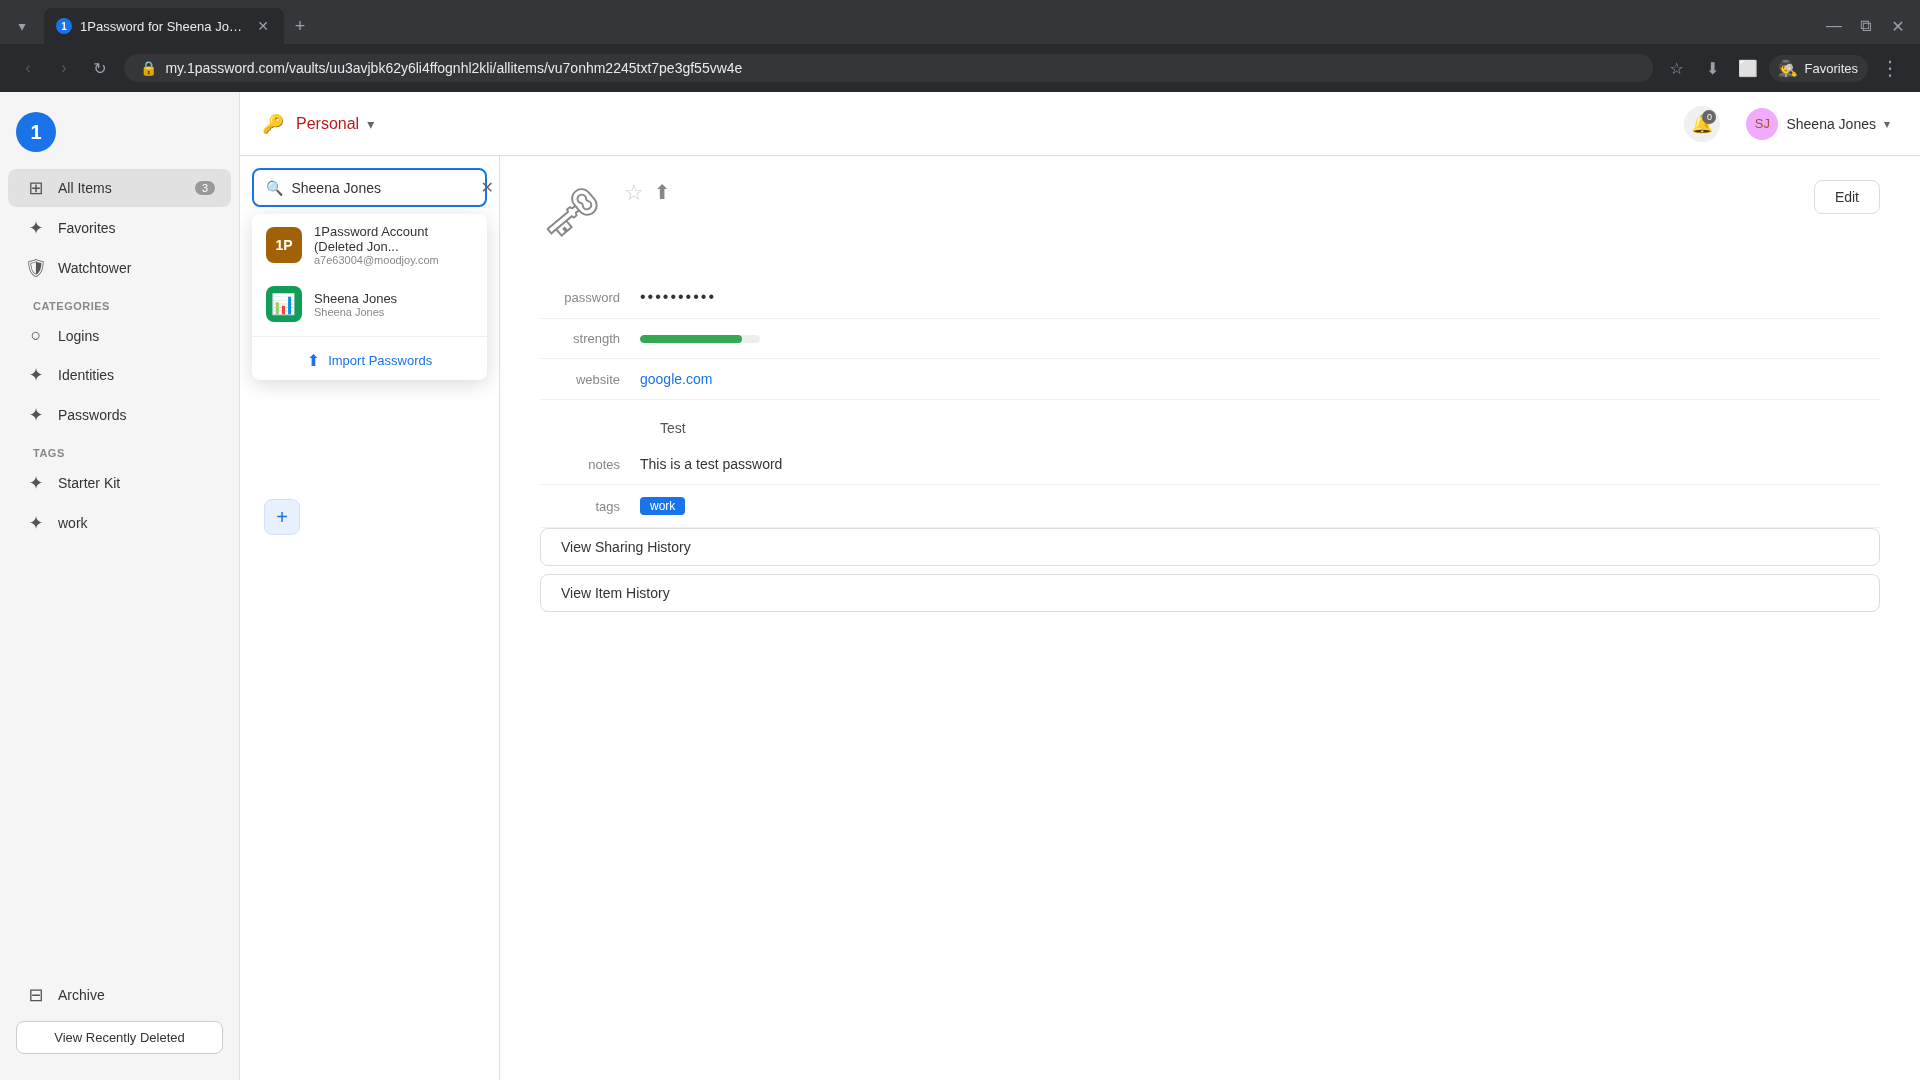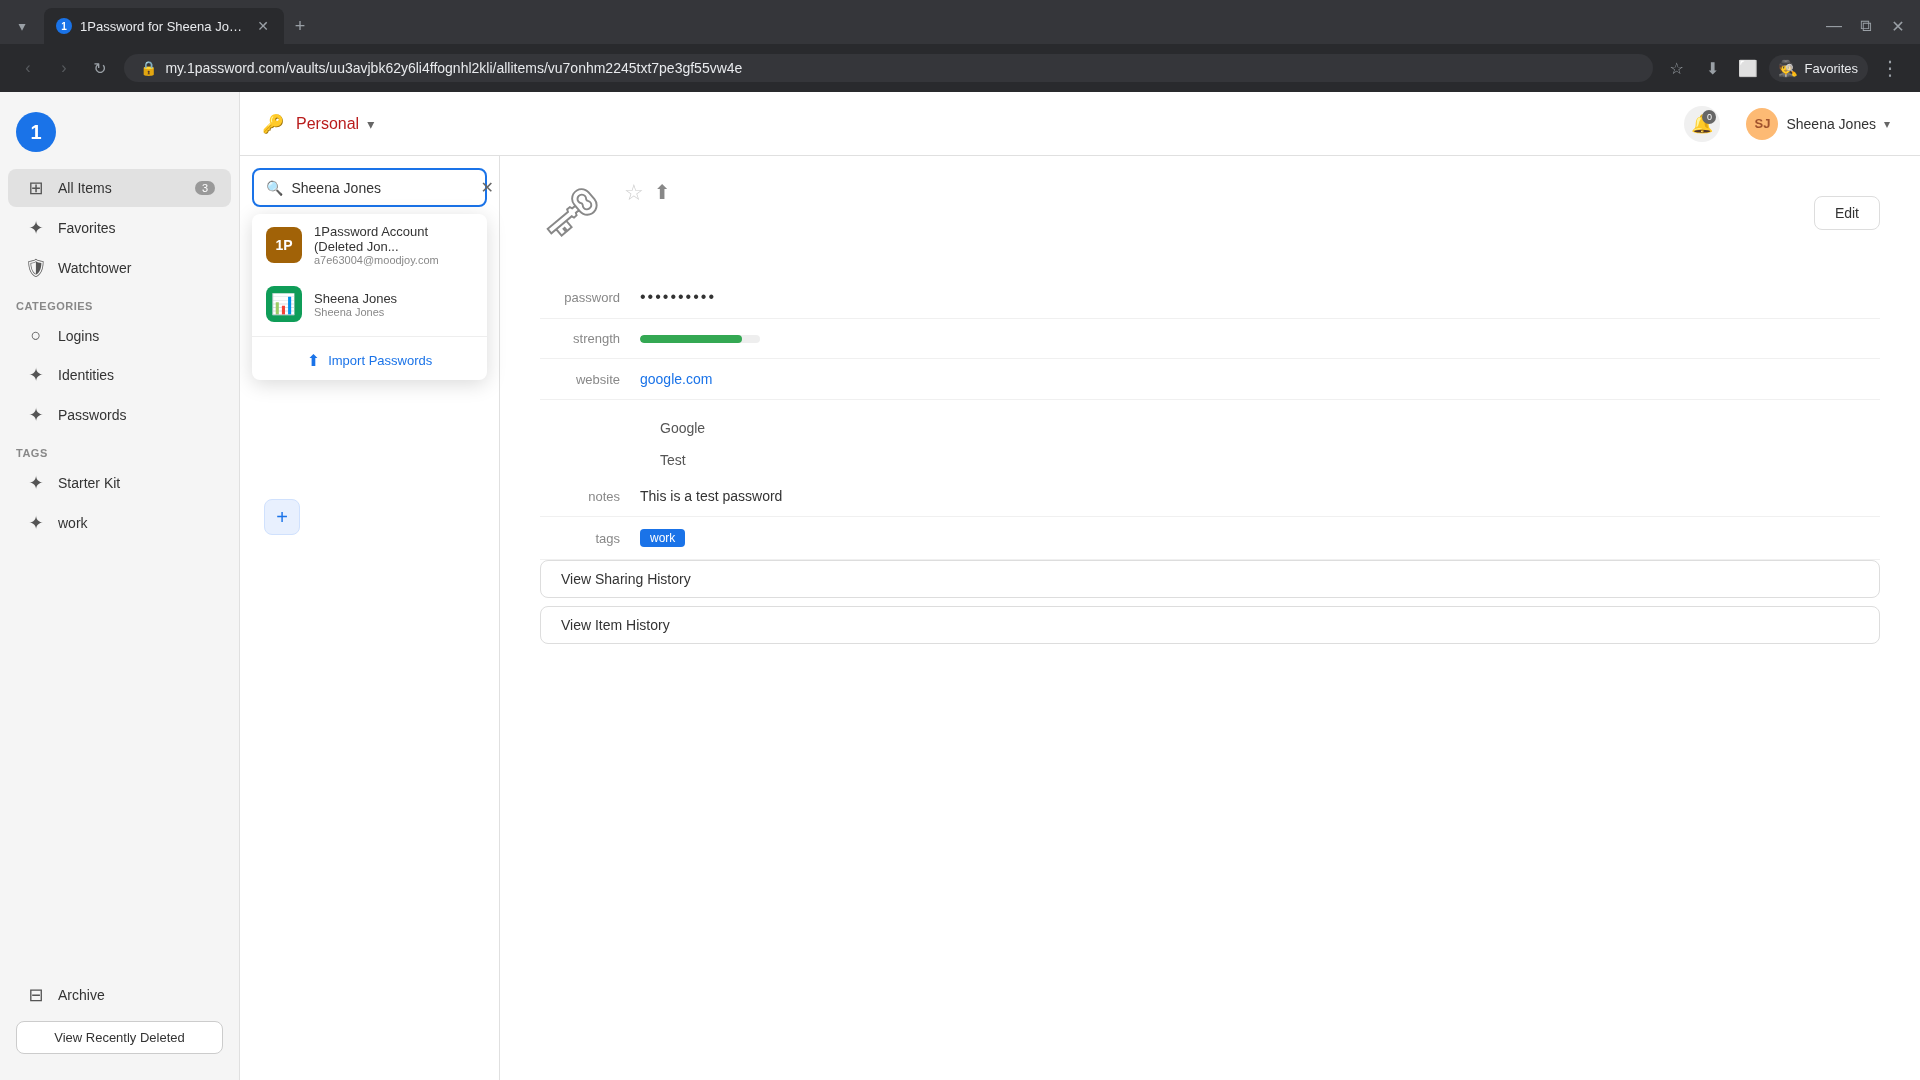--- a/index.html
+++ b/index.html
@@ -40,40 +40,40 @@
     .sidebar { width: 240px; background: #f5f5f5; border-right: 1px solid #e0e0e0; display: flex; flex-direction: column; padding: 12px 0; }
     .sidebar-logo { padding: 8px 16px 16px; }
     .logo-circle { width: 40px; height: 40px; background: #1a73e8; border-radius: 50%; display: flex; align-items: center; justify-content: center; color: white; font-size: 20px; font-weight: bold; }
 
     .sidebar-item { display: flex; align-items: center; padding: 8px 16px; cursor: pointer; border-radius: 8px; margin: 1px 8px; gap: 10px; }
     .sidebar-item.active { background: rgba(0,0,0,0.08); }
     .sidebar-item-icon { font-size: 18px; color: #555; width: 24px; text-align: center; }
     .sidebar-item-label { font-size: 14px; color: #333; flex: 1; }
     .sidebar-item-badge { background: #999; color: white; border-radius: 10px; font-size: 11px; padding: 1px 7px; }
 
-    .sidebar-section-header { padding: 12px 16px 4px; font-size: 11px; font-weight: 600; color: #888; letter-spacing: 0.5px; }
+    .sidebar-section-header { padding: 12px 33px 4px; font-size: 11px; font-weight: 600; color: #888; letter-spacing: 0.5px; }
 
     .sidebar-spacer { flex: 1; }
     .sidebar-bottom { padding: 8px 0; }
 
     
     .main-area { flex: 1; display: flex; flex-direction: column; }
 
     
     .topbar { height: 64px; background: white; border-bottom: 1px solid #e0e0e0; display: flex; align-items: center; padding: 0 20px; gap: 16px; }
     .vault-selector { display: flex; align-items: center; gap: 8px; cursor: pointer; }
     .vault-icon { width: 28px; height: 28px; display: flex; align-items: center; justify-content: center; font-size: 18px; color: #666; }
     .vault-name { font-size: 16px; font-weight: 500; color: #b91c1c; }
     .vault-chevron { color: #666; font-size: 14px; }
     .topbar-spacer { flex: 1; }
     .notification-btn { width: 36px; height: 36px; border-radius: 50%; background: #f0f0f0; display: flex; align-items: center; justify-content: center; cursor: pointer; position: relative; }
     .notification-icon { font-size: 18px; color: #666; }
     .notification-badge { position: absolute; top: 4px; right: 4px; width: 14px; height: 14px; background: #666; border-radius: 50%; display: flex; align-items: center; justify-content: center; color: white; font-size: 9px; }
     .user-btn { display: flex; align-items: center; gap: 8px; cursor: pointer; padding: 6px 10px; border-radius: 20px; }
-    .user-avatar { width: 32px; height: 32px; background: #fdba74; border-radius: 50%; display: flex; align-items: center; justify-content: center; font-size: 13px; font-weight: 700; color: #a0522d; text-align: center; }
+    .user-avatar { width: 32px; height: 32px; background: #f0abfc; border-radius: 50%; display: flex; align-items: center; justify-content: center; font-size: 13px; font-weight: 400; color: #a0522d; text-align: center; }
     .user-name { font-size: 14px; color: #333; }
     .user-chevron { color: #666; font-size: 12px; }
 
     
     .content-area { flex: 1; display: flex; overflow: hidden; }
 
     
     .list-panel { width: 260px; background: white; border-right: 1px solid #e0e0e0; display: flex; flex-direction: column; }
     .search-area { padding: 12px; position: relative; }
     .search-input-wrap { display: flex; align-items: center; background: white; border: 2px solid #1a73e8; border-radius: 8px; padding: 8px 12px; gap: 8px; }
@@ -99,21 +99,21 @@
     
     .detail-panel { flex: 1; background: white; padding: 24px 40px; overflow-y: auto; position: relative; }
     .detail-header { display: flex; align-items: flex-start; gap: 20px; margin-bottom: 32px; }
     .detail-icon { width: 64px; height: 64px; display: flex; align-items: center; justify-content: center; }
     .key-icon { font-size: 48px; color: #888; }
     .detail-title-area { flex: 1; }
     .detail-title { font-size: 24px; font-weight: 600; color: #222; margin-bottom: 8px; }
     .detail-actions { display: flex; gap: 10px; }
     .star-btn { font-size: 22px; color: #ccc; cursor: pointer; }
     .share-btn { font-size: 20px; color: #888; cursor: pointer; }
-    .edit-btn { position: absolute; top: 40px; right: 40px; padding: 8px 20px; border: 1px solid #ddd; border-radius: 8px; background: white; font-size: 14px; color: #333; cursor: pointer; font-weight: 500; }
+    .edit-btn { position: absolute; top: 24px; right: 40px; padding: 8px 20px; border: 1px solid #ddd; border-radius: 8px; background: white; font-size: 14px; color: #333; cursor: pointer; font-weight: 500; }
 
     .detail-row { display: flex; padding: 12px 0; border-bottom: 1px solid #f0f0f0; align-items: center; }
     .detail-row:last-of-type { border-bottom: none; }
     .detail-label { width: 100px; font-size: 13px; color: #888; text-align: right; padding-right: 20px; flex-shrink: 0; }
     .detail-value { flex: 1; font-size: 14px; color: #333; }
     .detail-password { font-size: 16px; color: #333; letter-spacing: 2px; }
     .strength-bar { width: 120px; height: 8px; background: #eee; border-radius: 4px; overflow: hidden; }
     .strength-fill { height: 100%; background: #34a853; border-radius: 4px; }
     .detail-link { color: #1a73e8; text-decoration: none; }
     .tag-badge { background: #1a73e8; color: white; border-radius: 4px; padding: 2px 10px; font-size: 12px; font-weight: 500; display: inline-block; }
@@ -323,21 +323,20 @@
         </div>
 
         <div class="detail-row">
           <div class="detail-label">website</div>
           <div class="detail-value">
             <a class="detail-link" href="#">google.com</a>
           </div>
         </div>
 
         <div style="padding: 12px 0 0 120px;">
-          <div class="detail-section-text">Google</div>
           <div class="detail-section-text">Test</div>
         </div>
 
         <div class="detail-row">
           <div class="detail-label">notes</div>
           <div class="detail-value">This is a test password</div>
         </div>
 
         <div class="detail-row">
           <div class="detail-label">tags</div>

